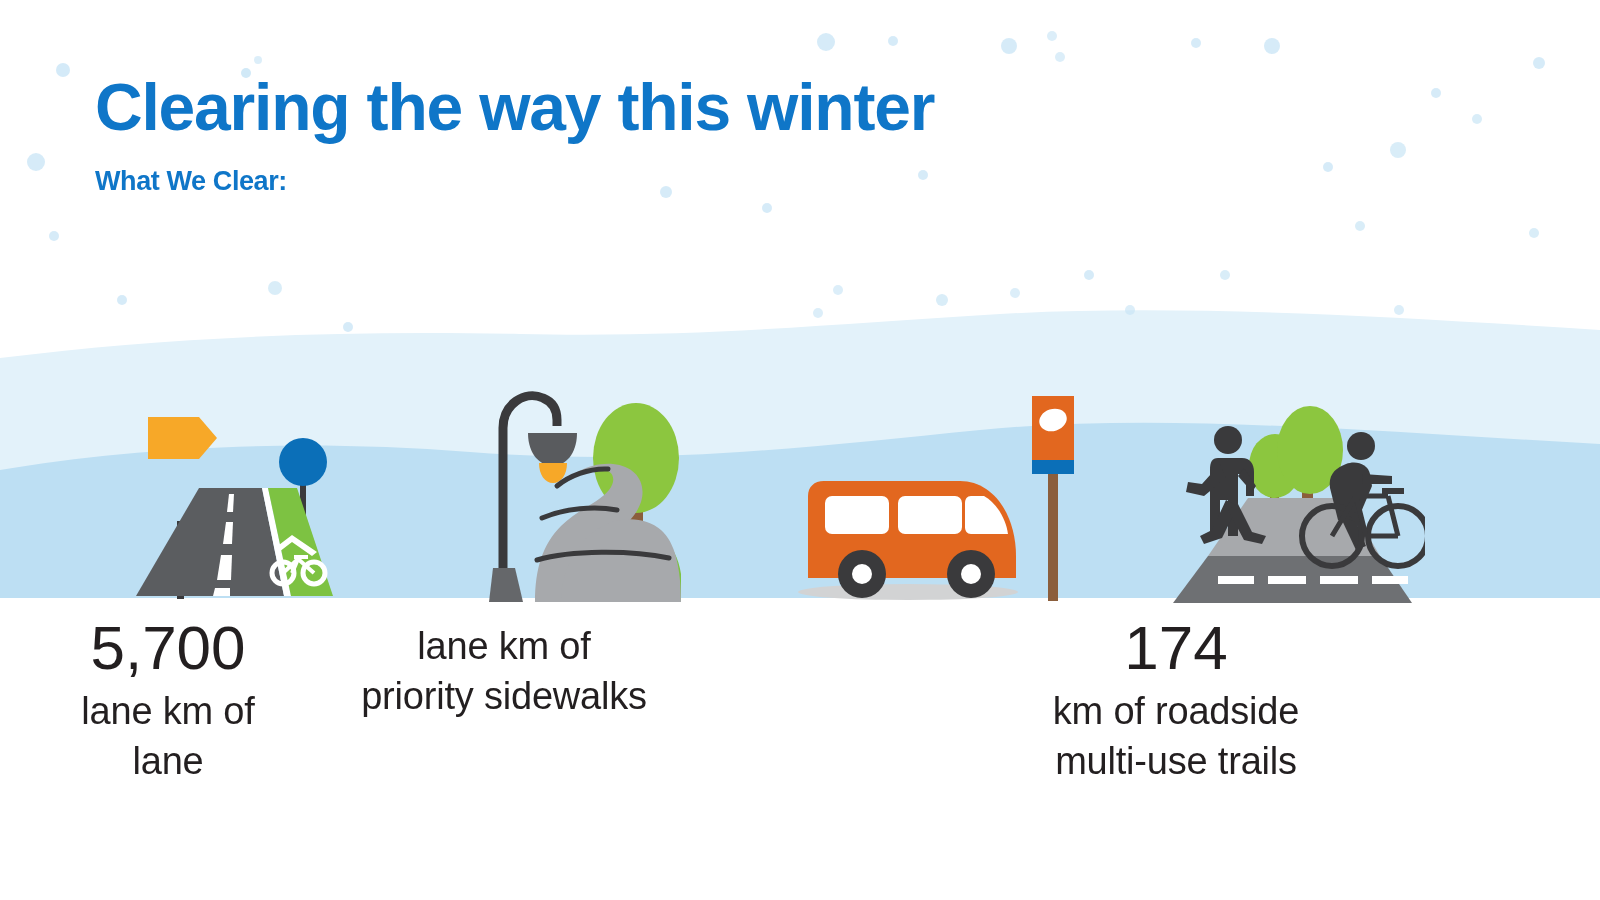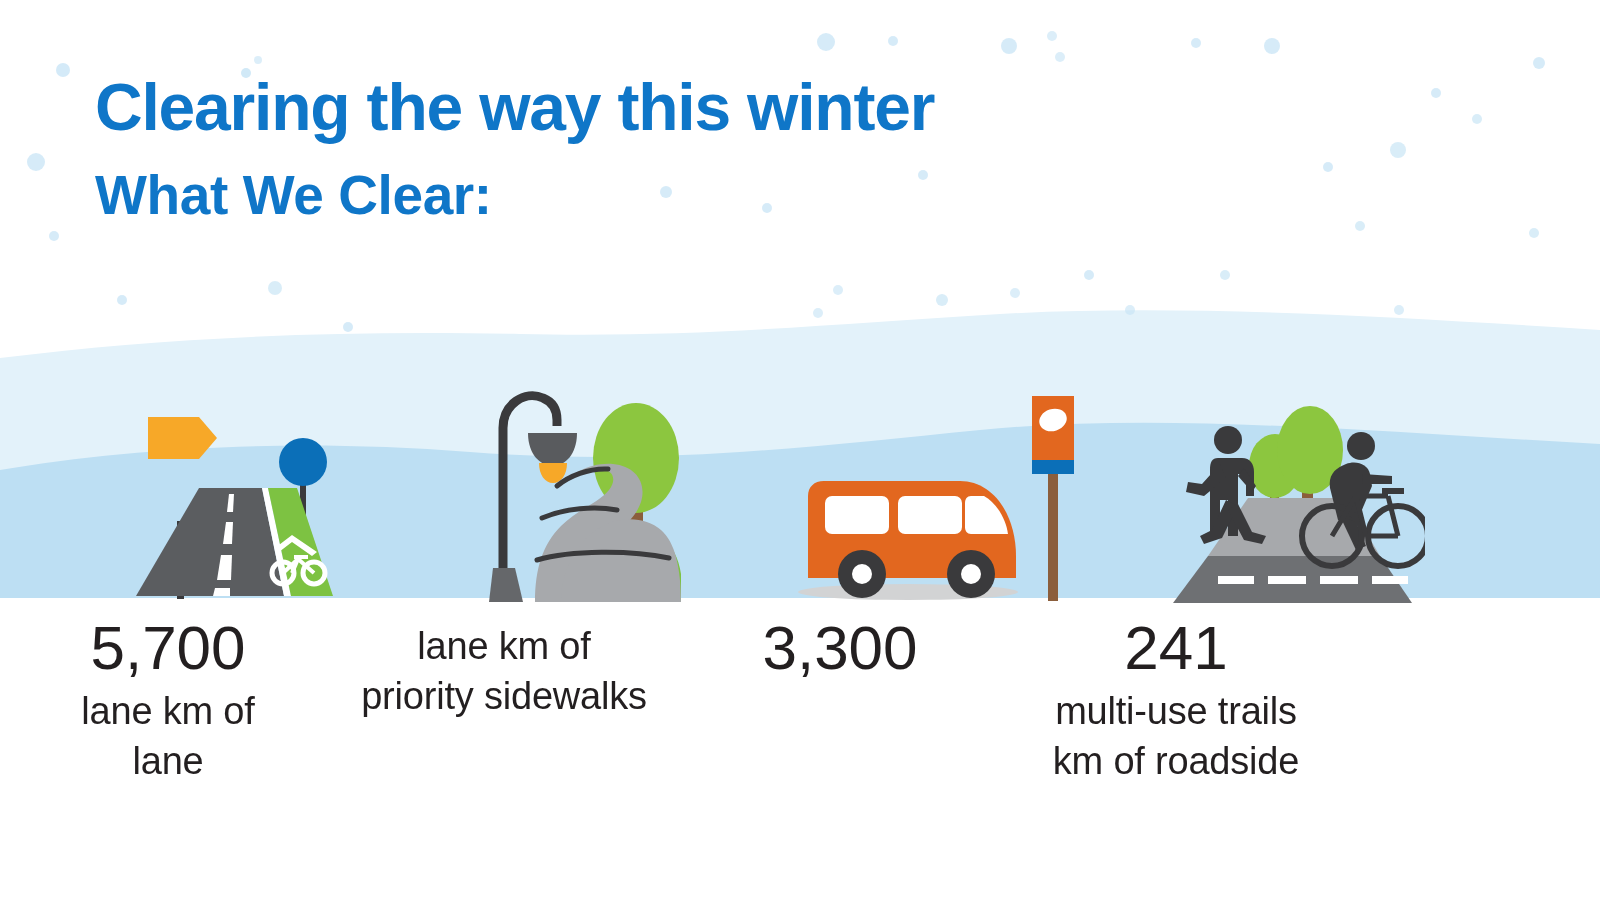--- a/index.html
+++ b/index.html
@@ -35,21 +35,21 @@
   .title-main {
     font-size: 66px;
     font-weight: bold;
     color: #0f76c8;
     letter-spacing: -1.2px;
     line-height: 1.0;
     margin: 0;
     white-space: nowrap;
   }
   .title-sub {
-    font-size: 55px;
+    font-size: 27px;
     font-weight: bold;
     color: #0f76c8;
     letter-spacing: -0.4px;
     line-height: 1.0;
     margin: 0;
     padding-top: 28px;
     white-space: nowrap;
   }
   .stats-row {
     position: absolute;
@@ -288,26 +288,25 @@
     </div>
 
     <div class="stat-col">
       <div class="stat-label">
         <div>lane km of</div>
         <div>priority sidewalks</div>
       </div>
     </div>
 
     <div class="stat-col">
-      <div class="stat-value">3,300</div>
     </div>
 
     <div class="stat-col">
-      <div class="stat-value">241</div>
+      <div class="stat-value">174</div>
       <div class="stat-label">
+        <div>km of roadside</div>
         <div>multi-use trails</div>
-        <div>km of roadside</div>
       </div>
     </div>
 
   </div>
 
 </div>
 
 </body></html>

